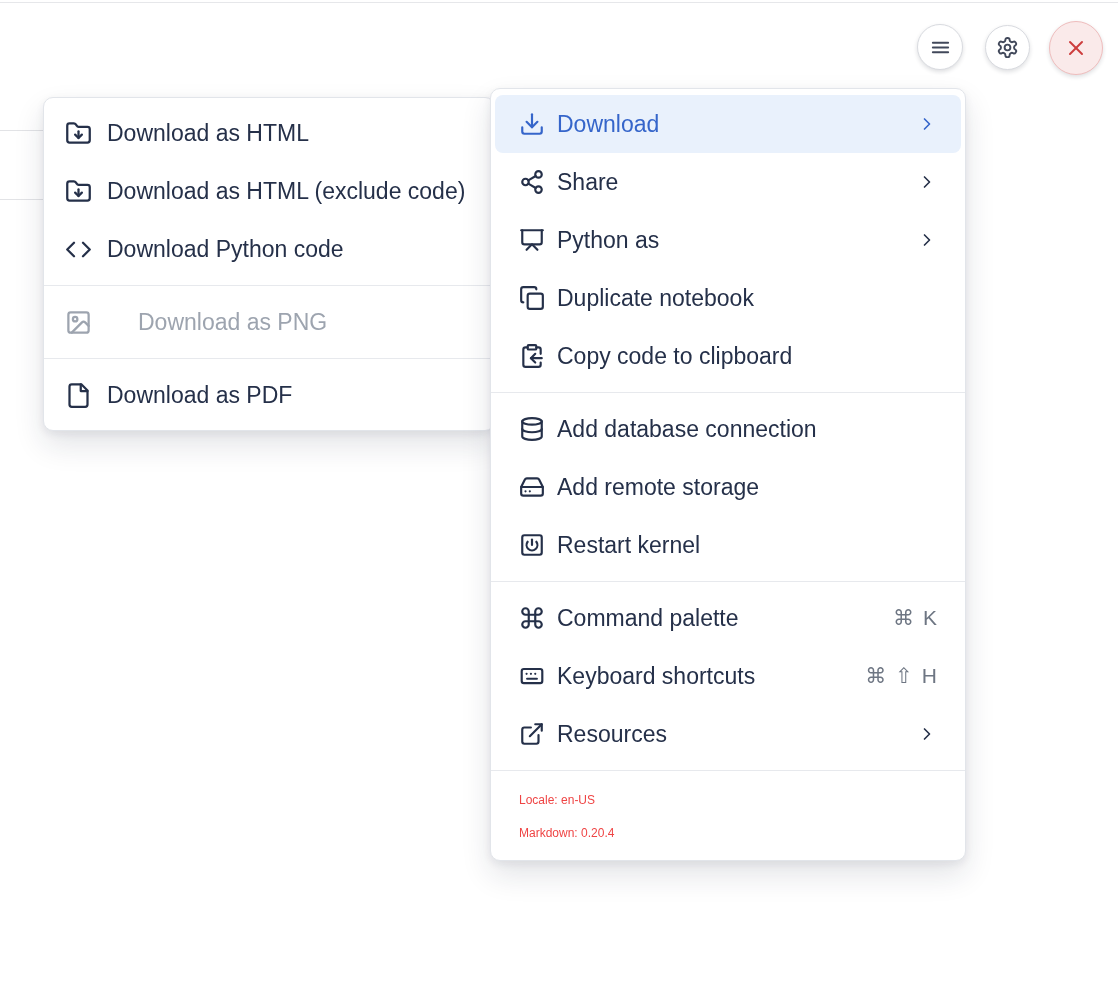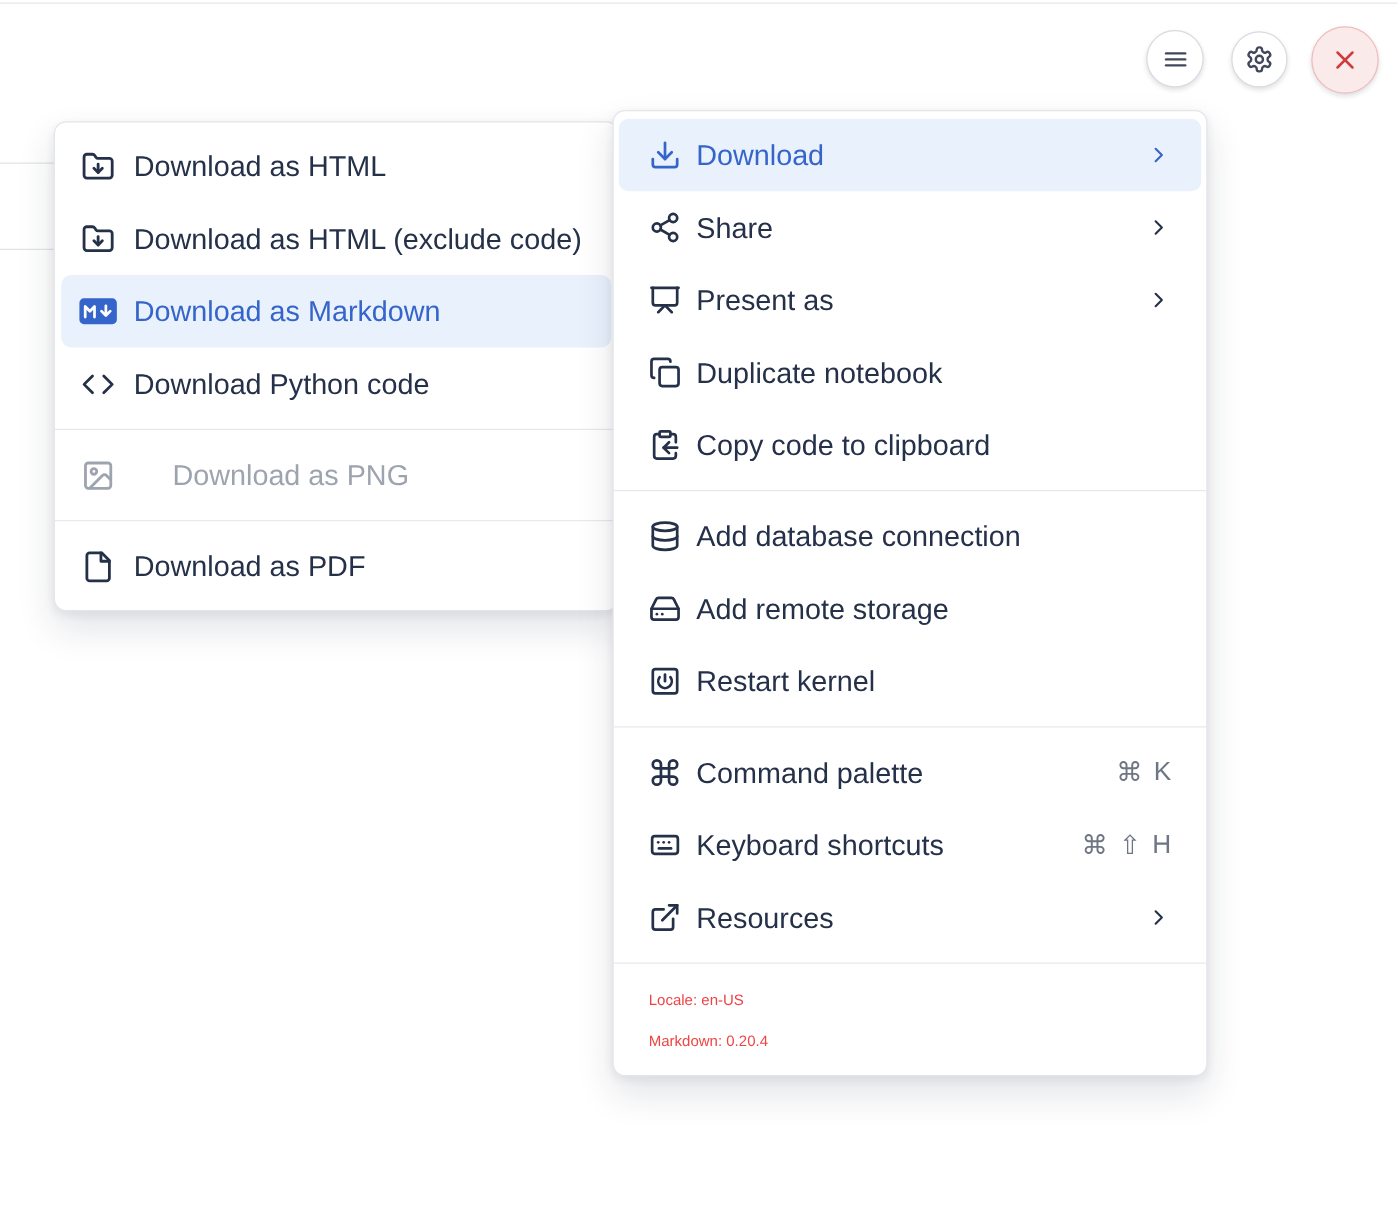--- a/index.html
+++ b/index.html
@@ -112,31 +112,20 @@
     <div class="menu-item">
       <span class="mi-icon">
         <svg viewBox="0 0 24 24" fill="none" stroke="currentColor" stroke-width="2" stroke-linecap="round" stroke-linejoin="round">
           <path d="M20 20a2 2 0 0 0 2-2V8a2 2 0 0 0-2-2h-7.9a2 2 0 0 1-1.69-.9L9.6 3.9A2 2 0 0 0 7.93 3H4a2 2 0 0 0-2 2v13a2 2 0 0 0 2 2Z"></path>
           <path d="M12 10v6"></path>
           <path d="m15 13-3 3-3-3"></path>
         </svg>
       </span>
       <span class="mi-label">Download as HTML (exclude code)</span>
     </div>
-    <div class="menu-item active">
-      <span class="mi-icon">
-        <svg class="badge" viewBox="0 0 30 21" fill="none">
-          <rect x="0.5" y="0.5" width="29" height="20" rx="3.5" fill="currentColor" stroke="none"></rect>
-          <path d="M5 15V6.8l3.6 3.7 3.6-3.7V15" stroke="#ffffff" stroke-width="2.1" stroke-linecap="round" stroke-linejoin="round"></path>
-          <path d="M21 6.3v6.6" stroke="#ffffff" stroke-width="2.1" stroke-linecap="round"></path>
-          <path d="m17.6 10.4 3.4 3.4 3.4-3.4" stroke="#ffffff" stroke-width="2.1" stroke-linecap="round" stroke-linejoin="round"></path>
-        </svg>
-      </span>
-      <span class="mi-label">Download as Markdown</span>
-    </div>
     <div class="menu-item">
       <span class="mi-icon">
         <svg viewBox="0 0 24 24" fill="none" stroke="currentColor" stroke-width="2" stroke-linecap="round" stroke-linejoin="round">
           <polyline points="16 18 22 12 16 6"></polyline>
           <polyline points="8 6 2 12 8 18"></polyline>
         </svg>
       </span>
       <span class="mi-label">Download Python code</span>
     </div>
     <div class="menu-sep"></div>
@@ -201,21 +190,21 @@
         </span>
       </div>
       <div class="menu-item">
         <span class="mi-icon">
           <svg viewBox="0 0 24 24" fill="none" stroke="currentColor" stroke-width="2" stroke-linecap="round" stroke-linejoin="round">
             <path d="M2 3h20"></path>
             <path d="M21 3v11a2 2 0 0 1-2 2H5a2 2 0 0 1-2-2V3"></path>
             <path d="m7 21 5-5 5 5"></path>
           </svg>
         </span>
-        <span class="mi-label">Present as</span>
+        <span class="mi-label">Python as</span>
         <span class="mi-right">
           <span class="mi-chevron">
             <svg viewBox="0 0 24 24" fill="none" stroke="currentColor" stroke-width="2" stroke-linecap="round" stroke-linejoin="round">
               <path d="m9 18 6-6-6-6"></path>
             </svg>
           </span>
         </span>
       </div>
       <div class="menu-item">
         <span class="mi-icon">

